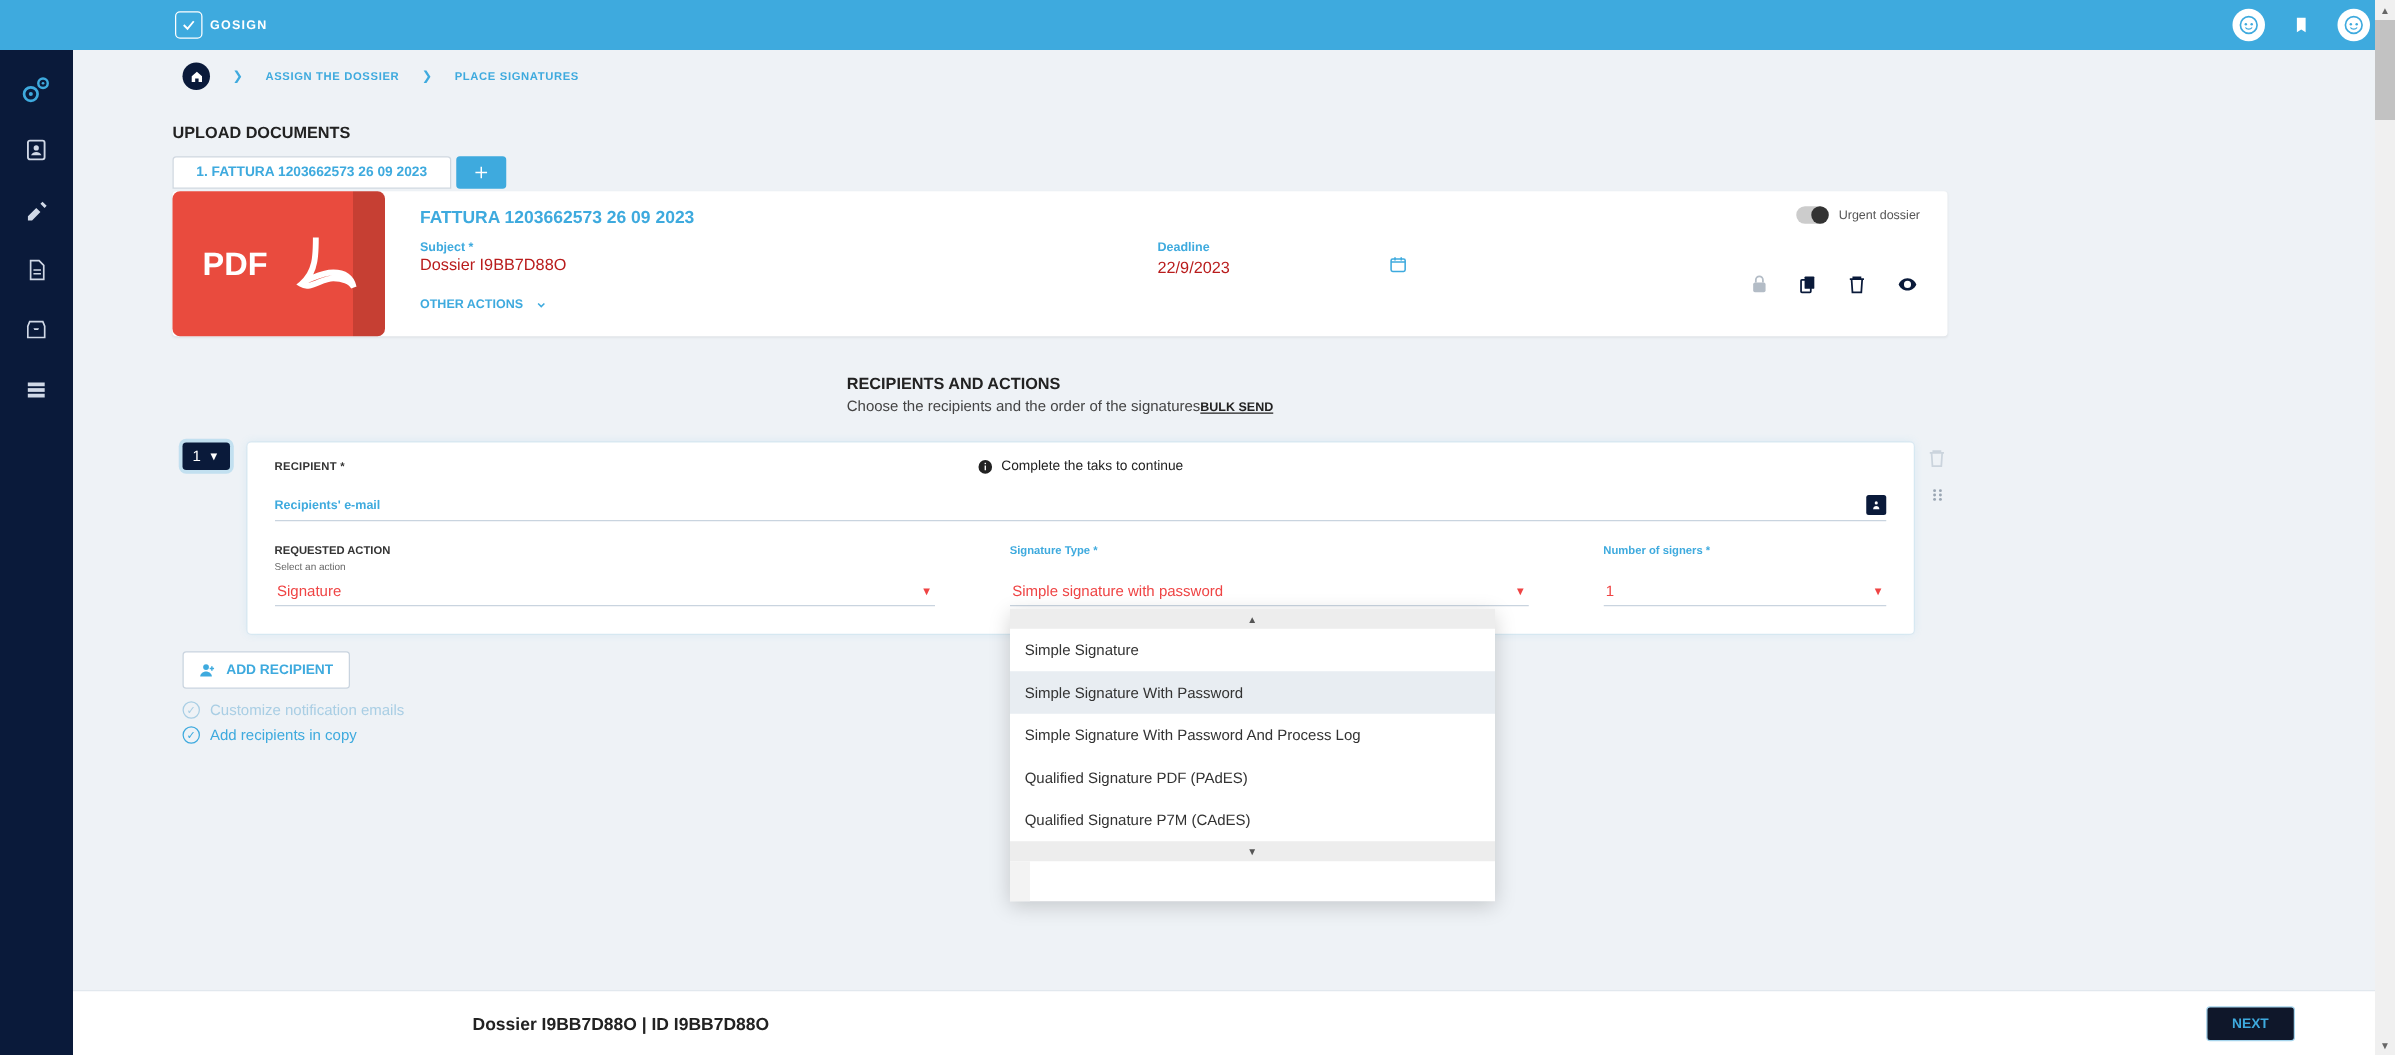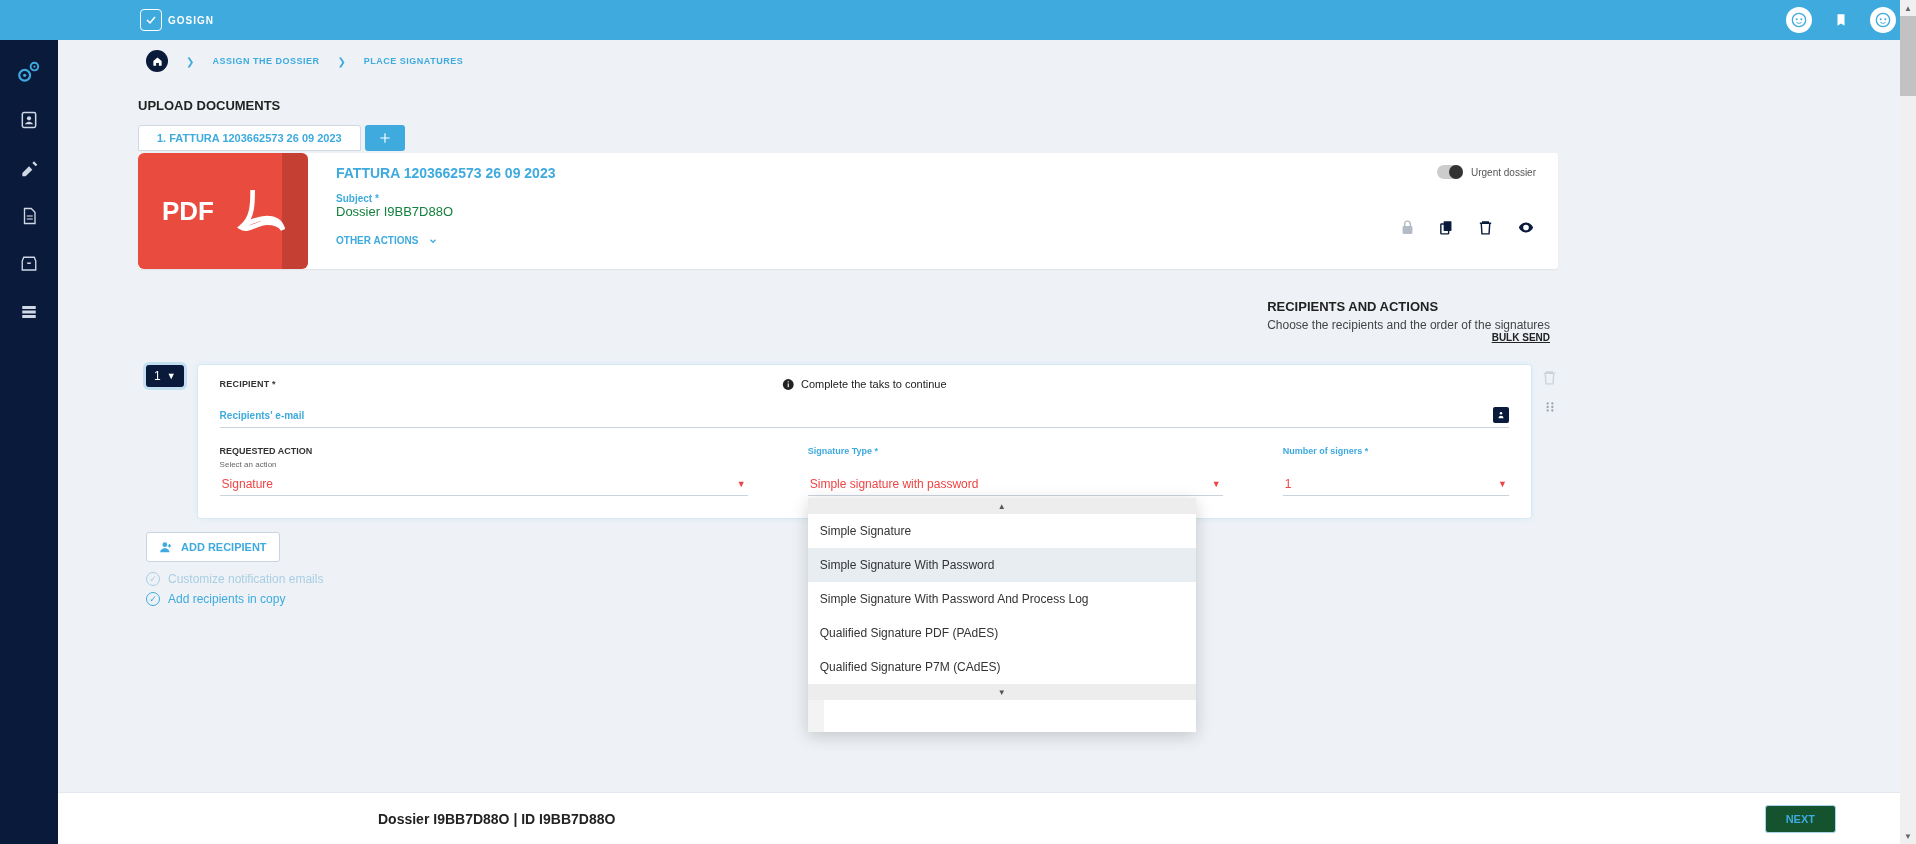--- a/index.html
+++ b/index.html
@@ -35,36 +35,36 @@
 .doc-card { background: #fff; border-radius: 3px; padding: 0; display: flex; gap: 28px; box-shadow: 0 1px 2px rgba(0,0,0,0.06); }
 .pdf-thumb { width: 170px; height: 116px; background: linear-gradient(90deg, #e94b3e 85%, #c63f33 85%); border-radius: 6px; display: flex; align-items: center; justify-content: center; color: #fff; font-weight: 700; font-size: 26px; flex-shrink: 0; position: relative; }
 .pdf-thumb .acrobat { width: 56px; height: 56px; position: absolute; right: 18px; }
 .doc-body { flex: 1; padding: 12px 28px 12px 0; }
 .doc-title { color: #3eaade; font-weight: 700; font-size: 14px; margin-bottom: 12px; }
 .doc-fields { display: flex; gap: 0; }
 .field { display: flex; flex-direction: column; gap: 0; }
 .field.subject { width: 590px; }
 .field.deadline { width: 200px; }
 .field-label { color: #3eaade; font-size: 10px; font-weight: 600; }
-.field-value { font-size: 13px; color: #15803d; }
+.field-value { font-size: 13px; color: #b91c1c; }
 .deadline-row { display: flex; align-items: center; justify-content: space-between; }
 .cal-icon { color: #3eaade; cursor: pointer; }
 .other-settings { display: flex; align-items: center; gap: 10px; color: #3eaade; font-size: 10px; font-weight: 700; margin-top: 16px; cursor: pointer; }
 
 .doc-right { display: flex; align-items: center; gap: 16px; padding: 12px 22px 12px 0; }
 .urgent-wrap { display: flex; align-items: center; gap: 8px; }
 .urgent-label { font-size: 10px; color: #555; }
 .toggle { width: 26px; height: 14px; background: #ccc; border-radius: 8px; position: relative; cursor: pointer; }
 .toggle .knob { width: 14px; height: 14px; border-radius: 50%; background: #333; position: absolute; right: 0; top: 0; }
 .doc-action-icons { display: flex; gap: 22px; margin-top: 30px; }
 .doc-action-icons .aicon { color: #0a1a3a; cursor: pointer; }
 .doc-action-icons .aicon.disabled { color: #b3bcc6; cursor: default; }
 .doc-right-col { display: flex; flex-direction: column; align-items: flex-end; gap: 10px; }
 
-.recipients-header { display: flex; justify-content: center; align-items: flex-end; margin: 30px 8px 10px 8px; flex-direction: column; }
+.recipients-header { display: flex; justify-content: center; align-items: flex-end; margin: 30px 8px 10px 8px; }
 .recipients-header .sub { font-size: 12px; color: #444; margin-top: 4px; }
 .bulk-link { font-size: 10px; font-weight: 700; text-decoration: underline; color: #222; cursor: pointer; }
 
 .rec-area { display: flex; align-items: flex-start; gap: 14px; margin: 22px 0 0 8px; position: relative; }
 .step-col { display: flex; flex-direction: column; align-items: center; }
 .step-badge { background: #0a1a3a; color: #fff; border-radius: 3px; padding: 4px 8px; font-size: 12px; display: flex; align-items: center; gap: 6px; cursor: pointer; box-shadow: 0 0 0 3px rgba(62,170,222,0.25); }
 .step-line { width: 1px; background: #3eaade; flex: 1; margin-top: 6px; height: 160px; }
 
 .rec-card { background: #fff; flex: 1; border-radius: 3px; box-shadow: 0 0 8px rgba(62,170,222,0.12), 0 0 0 1px rgba(62,170,222,0.08); padding: 14px 22px 22px; position: relative; }
 .rec-side { display: flex; flex-direction: column; align-items: center; gap: 14px; padding-top: 4px; color: #9aa6b3; }
@@ -98,21 +98,21 @@
 .add-recipient-btn { margin: 14px 0 0 8px; background: #fff; border: 1px solid #c9d4df; border-radius: 3px; padding: 7px 12px; display: inline-flex; align-items: center; gap: 8px; font-size: 11px; color: #3eaade; font-weight: 700; cursor: pointer; }
 
 .opts { margin: 10px 0 0 8px; display: flex; flex-direction: column; gap: 6px; }
 .opt { display: flex; align-items: center; gap: 8px; font-size: 12px; }
 .opt.disabled { color: #a9cee4; }
 .opt.enabled { color: #3eaade; cursor: pointer; }
 .opt .circ { width: 14px; height: 14px; border-radius: 50%; border: 1.5px solid currentColor; display: flex; align-items: center; justify-content: center; font-size: 9px; }
 
 .footer { height: 52px; background: #fff; display: flex; align-items: center; padding: 0 80px 0 320px; border-top: 1px solid #e2e8ee; }
 .footer-title { font-size: 14px; font-weight: 700; color: #222; }
-.next-btn { margin-left: auto; background: #14532d; border: 1px solid #a5d4ec; color: #3eaade; font-weight: 700; font-size: 11px; padding: 7px 20px; border-radius: 3px; cursor: pointer; }
+.next-btn { margin-left: auto; background: #0f172a; border: 1px solid #a5d4ec; color: #3eaade; font-weight: 700; font-size: 11px; padding: 7px 20px; border-radius: 3px; cursor: pointer; }
 
 .right-scrollbar { position: fixed; right: 0; top: 0; bottom: 0; width: 16px; background: #f0f0f0; display: flex; flex-direction: column; }
 .rsb-btn { height: 16px; background: #f0f0f0; display: flex; align-items: center; justify-content: center; font-size: 8px; color: #666; }
 .rsb-thumb { background: #c2c2c2; height: 80px; }
 </style>
 </head>
 <body>
 
 <div class="topbar">
   <div class="logo">
@@ -224,20 +224,34 @@
           <svg class="acrobat" viewBox="0 0 24 24" fill="none" stroke="#fff" stroke-width="2">
               <path d="M8 3c0 6 0 12-5 16 3 2 7-2 11-2 3 0 6 1 7 3-1-4-4-5-7-5-4 0-7 2-10 3 4-3 4-10 4-15z"></path>
             </svg>
         </div>
         <div class="doc-body">
           <div class="doc-title">FATTURA 1203662573 26 09 2023</div>
           <div class="doc-fields">
             <div class="field subject">
               <span class="field-label">Subject *</span>
               <span class="field-value">Dossier I9BB7D88O</span>
+            </div>
+            <div class="field deadline">
+              <span class="field-label">Deadline</span>
+              <div class="deadline-row">
+                <span class="field-value">22/9/2023</span>
+                <span class="cal-icon">
+                  <svg width="15" height="15" viewBox="0 0 24 24" fill="none" stroke="currentColor" stroke-width="2">
+                      <rect x="3" y="5" width="18" height="16" rx="2"></rect>
+                      <line x1="3" y1="9" x2="21" y2="9"></line>
+                      <line x1="8" y1="3" x2="8" y2="7"></line>
+                      <line x1="16" y1="3" x2="16" y2="7"></line>
+                    </svg>
+                </span>
+              </div>
             </div>
           </div>
           <div class="other-settings">
             <span>OTHER ACTIONS</span>
             <svg width="10" height="10" viewBox="0 0 24 24" fill="none" stroke="currentColor" stroke-width="3">
                 <polyline points="6,9 12,15 18,9"></polyline>
               </svg>
           </div>
         </div>
         <div class="doc-right doc-right-col">

